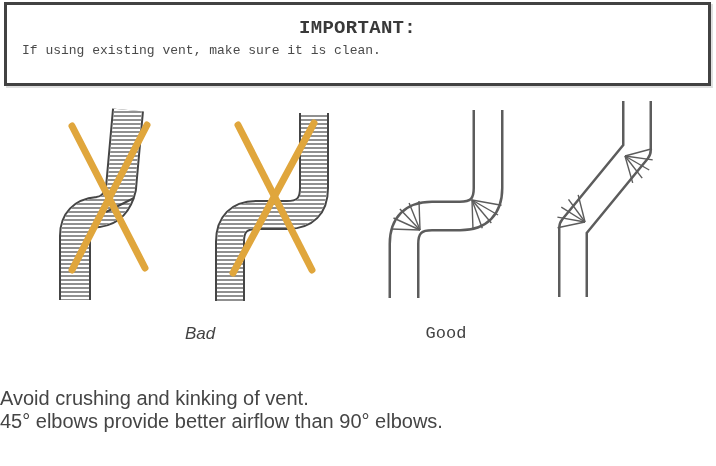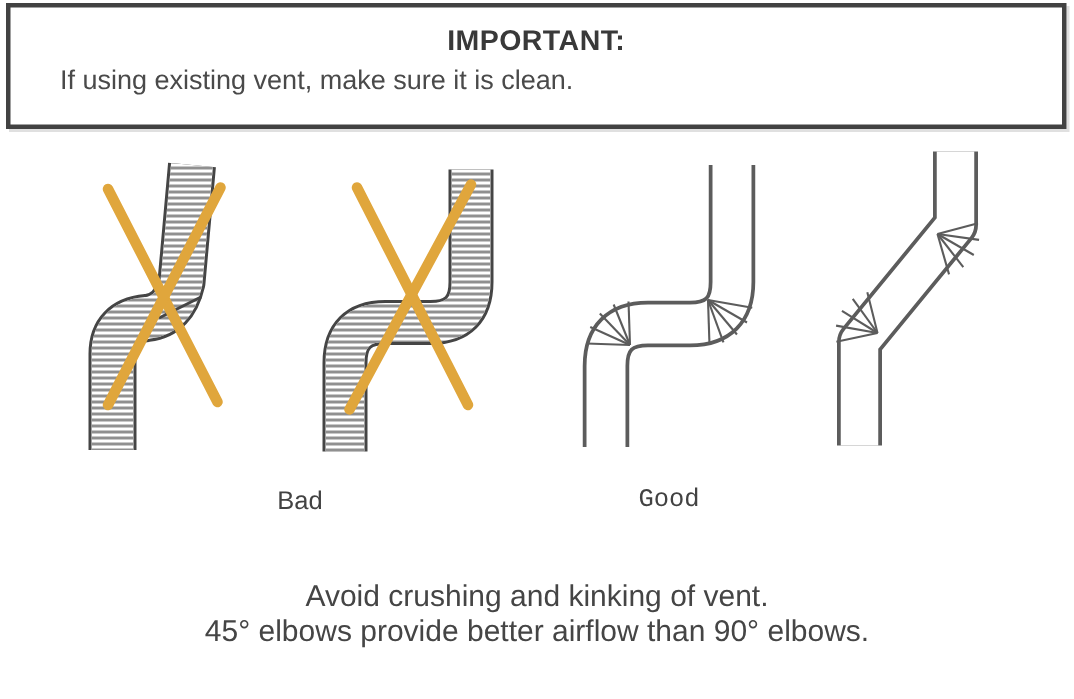--- a/index.html
+++ b/index.html
@@ -4,42 +4,43 @@
 <style>
   html,body{margin:0;padding:0;background:#ffffff;}
   .page{
     position:relative;width:716px;height:466px;background:#ffffff;
     font-family:"Liberation Sans",sans-serif;color:#3e3e3e;overflow:hidden;
   }
   .notice-box{
     position:absolute;left:4px;top:2px;width:707px;height:84px;
     box-sizing:border-box;border:3px solid #424242;background:#ffffff;
     box-shadow:2px 2px 0 rgba(0,0,0,0.12);
+    font-family:Liberation Mono, monospace;
   }
   .notice-title{
     margin-top:12px;text-align:center;font-weight:bold;font-size:19px;
     letter-spacing:0.3px;color:#393939;
   }
   .notice-body{
-    margin-top:4px;padding-left:33px;font-size:18px;color:#4a4a4a;
+    margin-top:4px;padding-left:15px;font-size:13px;color:#4a4a4a;
   }
   .fig{position:absolute;}
   .fig-bad1{left:50px;top:98px;}
   .fig-bad2{left:195px;top:98px;}
   .fig-good{left:383px;top:100px;}
   .fig-better{left:540px;top:98px;}
   .fig-label{
     position:absolute;top:324px;width:80px;text-align:center;
     font-size:17px;color:#424242;
   }
-  .lbl-bad{left:160px;}
+  .lbl-bad{left:160px;font-style:italic;}
   .lbl-good{left:406px;font-family:Liberation Mono, monospace;}
   .lbl-better{left:563px;}
   .caption{
-    position:absolute;left:0;top:387px;width:716px;text-align:center;
+    position:absolute;left:0;top:387px;width:716px;text-align:left;
     font-size:20px;line-height:23px;color:#454545;
   }
 </style>
 </head>
 <body>
 
 <div class="page">
 
   <div class="notice-box">
     <div class="notice-title">IMPORTANT:</div>

